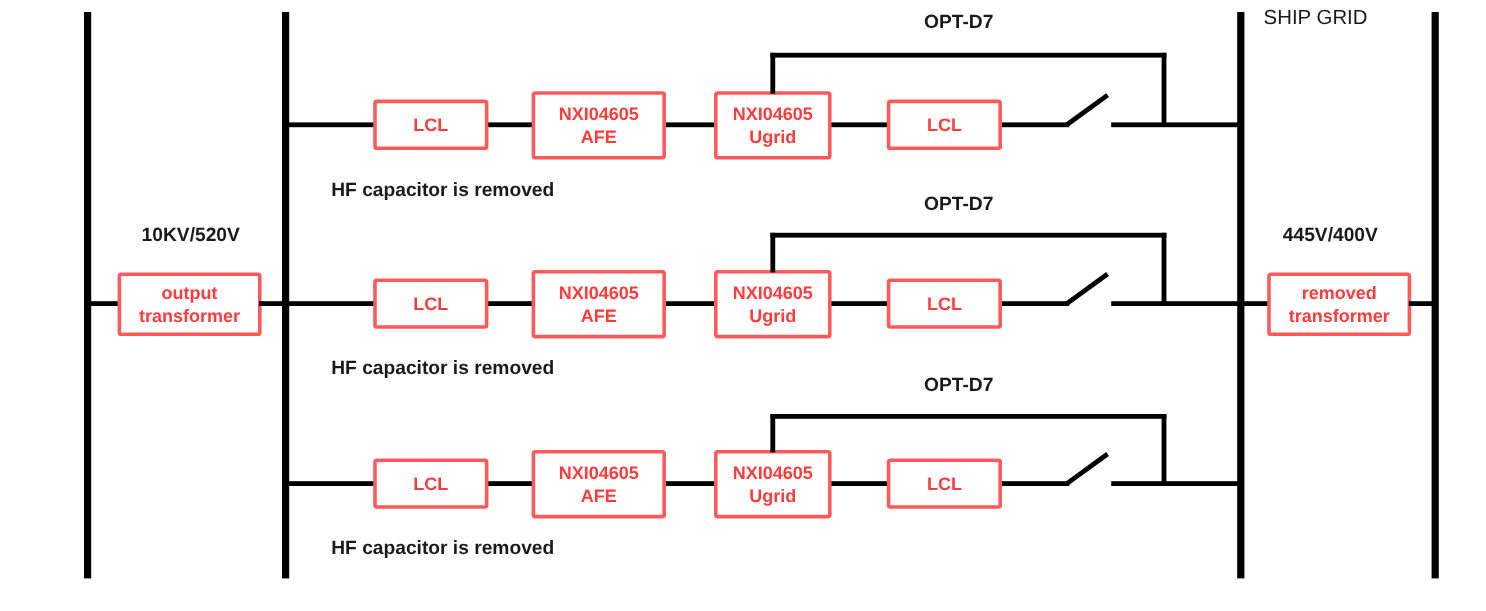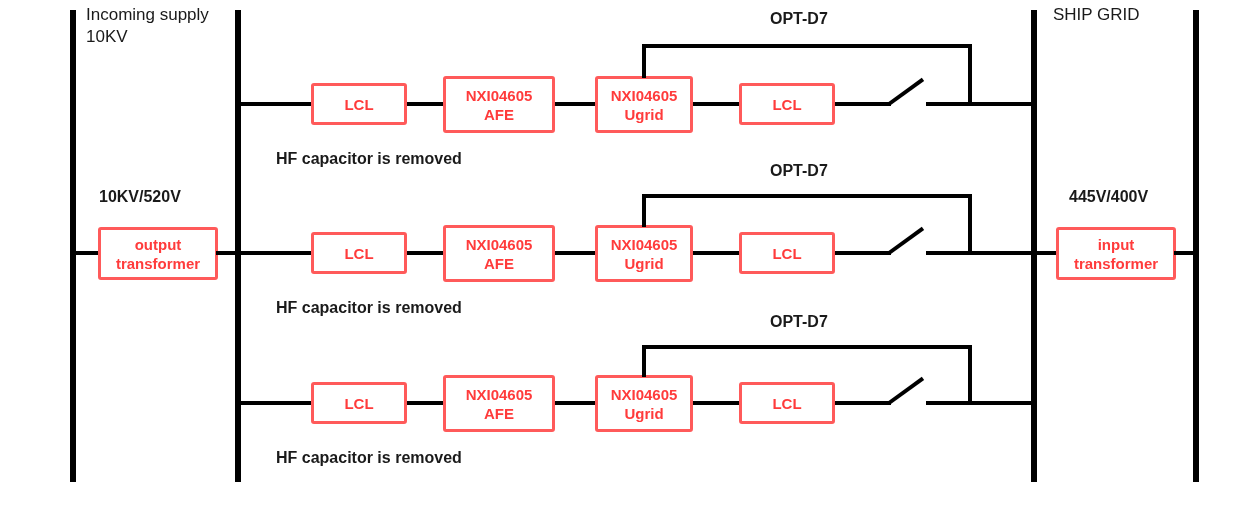--- a/index.html
+++ b/index.html
@@ -47,36 +47,34 @@
 </head>
 <body>
 
 <div id="canvas">
 
   <div class="bus" style="left:70px;  top:10px;  height:472px;"></div>
   <div class="bus" style="left:235px; top:10px;  height:472px;"></div>
   <div class="bus" style="left:1031px;top:10px;  height:472px;"></div>
   <div class="bus" style="left:1193px;top:10px;  height:472px;"></div>
 
-  <div class="lbl" style="left:86px; top:4px;">Incoming supply
-10KV</div>
   <div class="lbl" style="left:1053px; top:4px;">SHIP GRID</div>
 
-  <div class="lbl-sm" style="left:99px; top:186px;text-align:center;">10KV/520V</div>
+  <div class="lbl-sm" style="left:118px; top:186px;text-align:center;">10KV/520V</div>
   <div class="hwire" style="left:70px; top:251px; width:34px;"></div>
   <div class="box" style="left:98px; top:227px; width:120px; height:53px;">
     <span class="l1">output</span>
     <span class="l2">transformer</span>
   </div>
   <div class="hwire" style="left:216px; top:251px; width:23px;"></div>
 
   <div class="lbl-sm" style="left:1069px; top:186px;">445V/400V</div>
   <div class="hwire" style="left:1031px; top:251px; width:29px;"></div>
   <div class="box" style="left:1056px; top:227px; width:120px; height:53px;">
-    <span class="l1">input</span>
+    <span class="l1">removed</span>
     <span class="l2">transformer</span>
   </div>
   <div class="hwire" style="left:1174px; top:251px; width:23px;"></div>
 
   <div>
 
     <div class="hwire" style="left:235px; top:102px; width:78px;"></div>
     <div class="hwire" style="left:405px; top:102px; width:40px;"></div>
     <div class="hwire" style="left:553px; top:102px; width:44px;"></div>
     <div class="hwire" style="left:691px; top:102px; width:50px;"></div>

